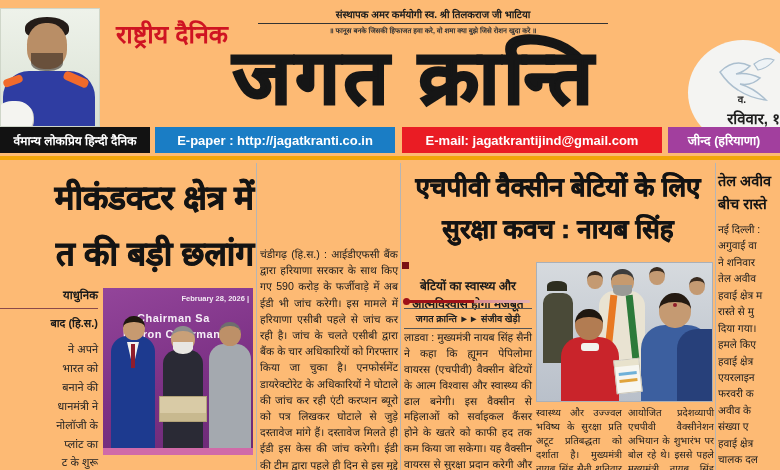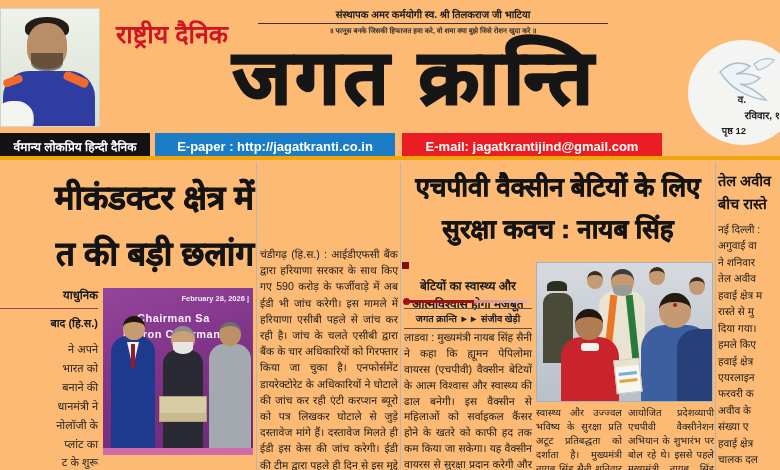--- a/index.html
+++ b/index.html
@@ -22,24 +22,24 @@
   .daily-label { left:102px; top:16px; width:140px; color:#cf1422; font-size:25px; font-weight:800; letter-spacing:0; text-align:center; }
   .founder-wrap { left:258px; top:7px; width:350px; text-align:center; }
   .founder-line { font-size:10px; font-weight:700; color:#1c1c1c; border-bottom:1.5px solid #333; padding-bottom:2px; }
   .motto { font-size:7px; font-weight:700; color:#333; margin-top:2px; }
 
   .masthead-title { left:100px; top:28px; width:630px; height:100px; font-size:74px; line-height:100px; font-weight:900; color:#161616; text-align:center; letter-spacing:4px; -webkit-text-stroke:2.5px #161616; transform:scaleX(1.06); transform-origin:center; }
 
   .wm-circle { right:-18px; top:40px; width:110px; height:105px; background:#f4f4f2; border-radius:50%; }
   .dove { right:0px; top:52px; width:66px; height:56px; opacity:.85; }
   .meta-year { right:34px; top:92px; font-size:10px; font-weight:700; color:#2a2a2a; }
-  .meta-date { right:0px; top:108px; font-size:10px; font-weight:700; color:#1e1e1e; }
+  .meta-date { right:0px; top:108px; font-size:15px; font-weight:700; color:#1e1e1e; }
   .meta-page { right:34px; top:124px; font-size:9.5px; font-weight:700; color:#1e1e1e; }
 
-  .bar { top:133px; height:26px; color:#fff; font-weight:700; display:flex; align-items:center; justify-content:center; }
+  .bar { top:127px; height:26px; color:#fff; font-weight:700; display:flex; align-items:center; justify-content:center; }
   .bar-black { left:0; width:150px; background:#121212; font-size:12px; }
   .bar-blue { left:155px; width:240px; background:#1a7dc5; font-size:13px; }
   .bar-red { left:402px; width:260px; background:#ea1c24; font-size:13px; }
   .bar-purple { left:668px; width:112px; background:#a23f9e; font-size:12.5px; }
   .yellow-rule { left:0; top:156px; width:780px; height:4px; background:#f2a60a; }
 
   
   .vdiv { width:1px; background:#b5b5b5; top:163px; height:307px; }
 
   
@@ -136,20 +136,21 @@
   </svg>
   <div class="abs meta-year">व.</div>
   <div class="abs meta-date">रविवार, १</div>
   <div class="abs meta-page">पृष्ठ 12</div>
 
   <div class="abs masthead-title">जगत क्रान्ति</div>
 
   <div class="abs bar bar-black">र्वमान्य लोकप्रिय हिन्दी दैनिक</div>
   <div class="abs bar bar-red">E-mail: jagatkrantijind@gmail.com</div>
   <div class="abs bar bar-blue">E-paper : http://jagatkranti.co.in</div>
+  <div class="abs bar bar-purple">जीन्द (हरियाणा)</div>
   <div class="abs yellow-rule"></div>
 
   <div class="abs vdiv" style="left:256px;"></div>
   <div class="abs vdiv" style="left:400px;"></div>
   <div class="abs vdiv" style="left:715px;"></div>
 
   <div class="abs left-headline pre">मीकंडक्टर क्षेत्र में
 त की बड़ी छलांग</div>
   <div class="abs left-sidecol">
     <div class="left-sidetop">याधुनिक</div>

